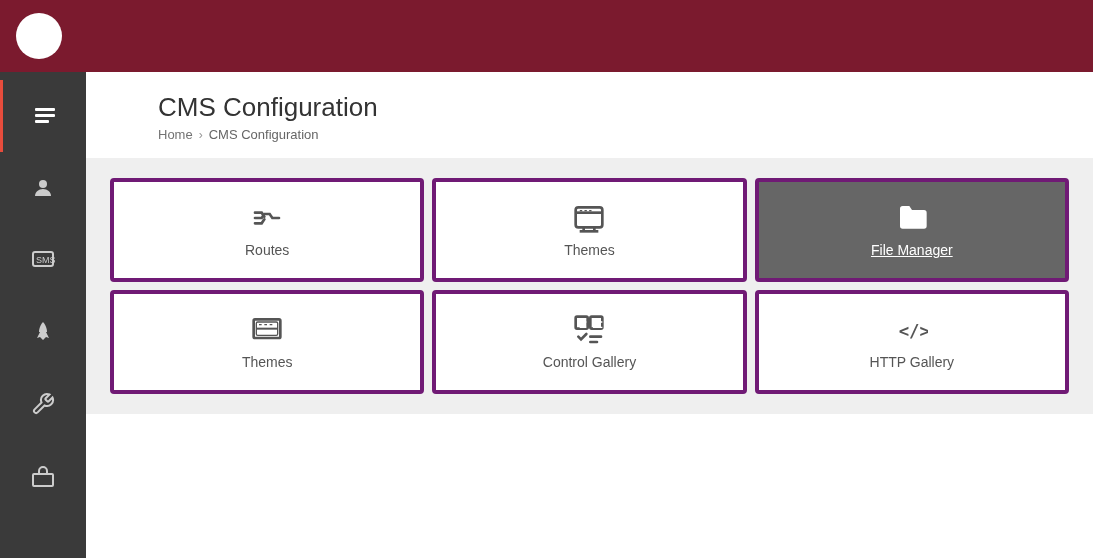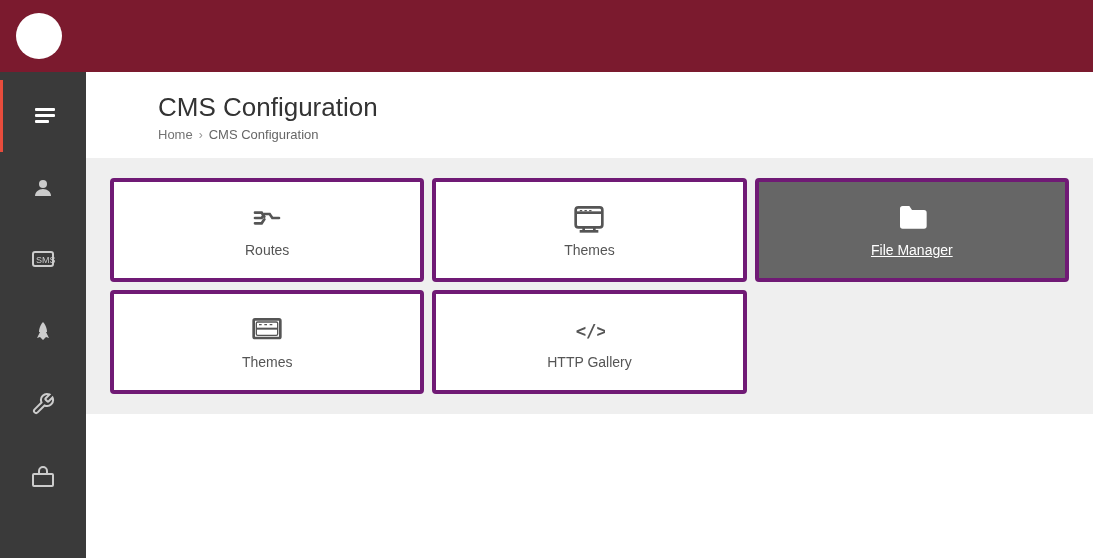--- a/index.html
+++ b/index.html
@@ -274,20 +274,30 @@
         <div class="grid-card">
           <svg class="icon-svg" viewBox="0 0 24 24">
             <rect x="2" y="4" width="20" height="14" rx="1" fill="none" stroke="#555" stroke-width="2"></rect>
             <rect x="4" y="6" width="16" height="10" rx="1" fill="none" stroke="#555" stroke-width="1"></rect>
             <line x1="4" y1="11" x2="20" y2="11" stroke="#555" stroke-width="1.5"></line>
             <path d="M6 8h12" stroke="#555" stroke-width="1" stroke-dasharray="2 2"></path>
           </svg>
           <span class="card-label">Themes</span>
         </div>
 
+        <div class="grid-card">
+          <svg class="icon-svg" viewBox="0 0 24 24">
+            <rect x="2" y="2" width="9" height="9" rx="1" fill="none" stroke="#555" stroke-width="2"></rect>
+            <rect x="13" y="2" width="9" height="9" rx="1" fill="none" stroke="#555" stroke-width="2"></rect>
+            <path d="M4 17l2 2 4-4" stroke="#555" stroke-width="2" fill="none" stroke-linecap="round"></path>
+            <path d="M13 17h8M13 21h5" stroke="#555" stroke-width="2" stroke-linecap="round"></path>
+            <path d="M5 6h2M9 6h1M17 6h2M21 6h1M5 10h5M15 10h7" stroke="white" stroke-width="1"></path>
+          </svg>
+          <span class="card-label">Control Gallery</span>
+        </div>
 
 
         <div class="grid-card">
           <svg class="icon-svg" viewBox="0 0 24 24">
             <text x="2" y="17" font-size="13" font-weight="bold" fill="#555" font-family="monospace">&lt;/&gt;</text>
           </svg>
           <span class="card-label">HTTP Gallery</span>
         </div>
 
       </div>

